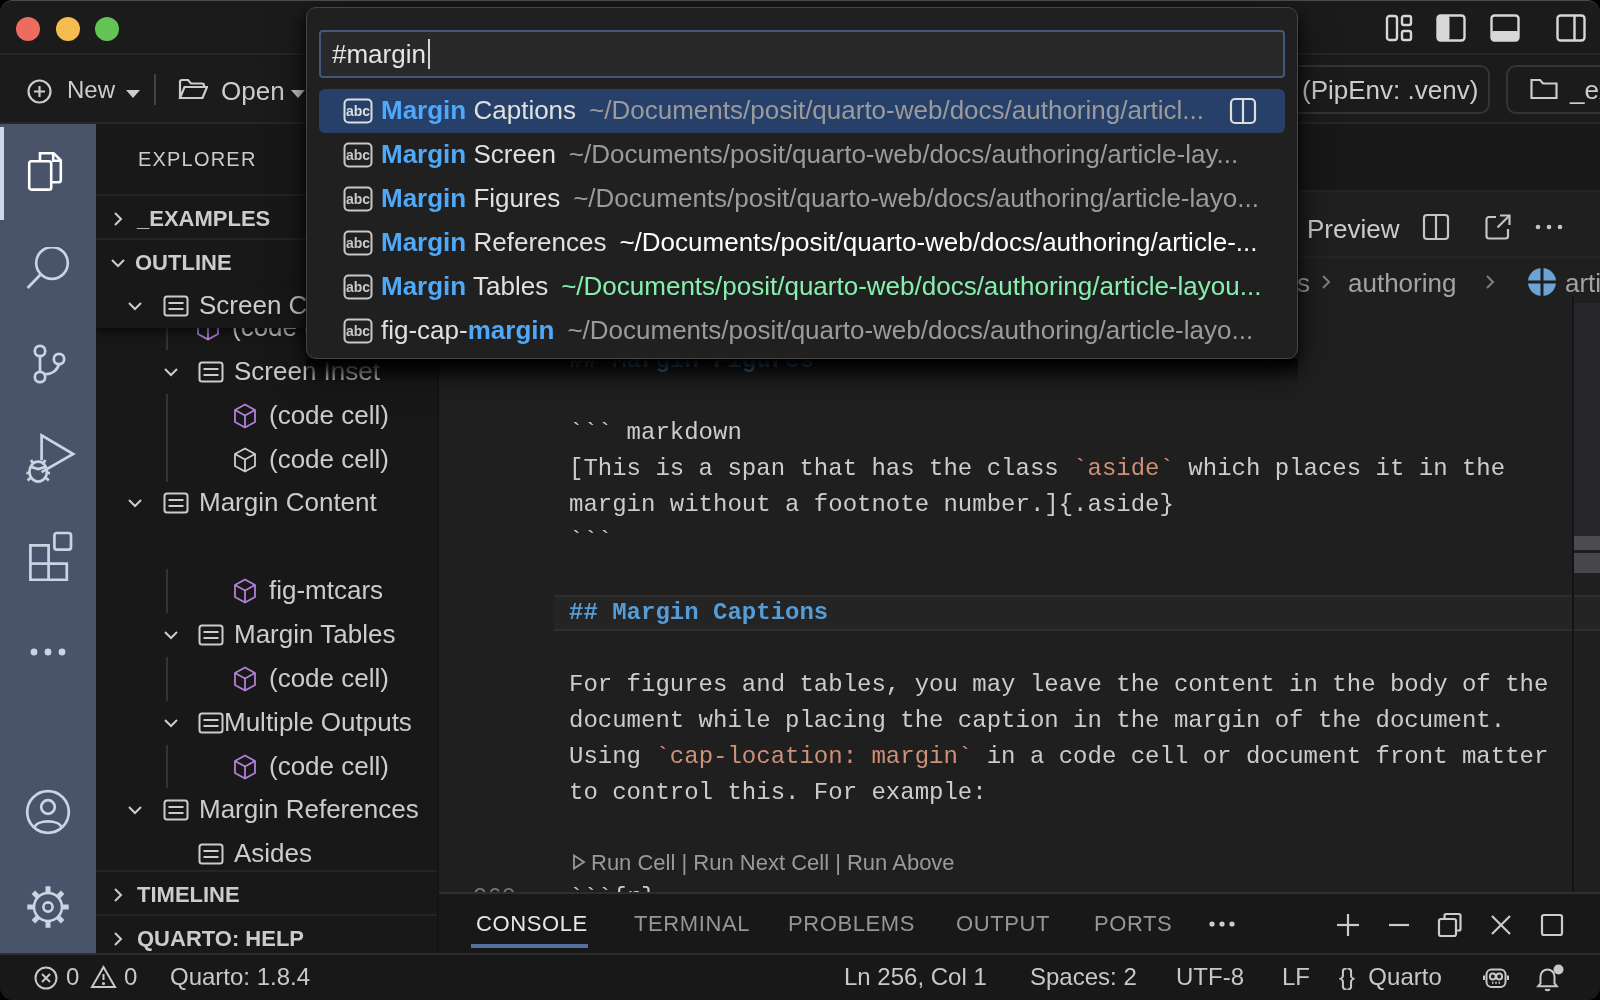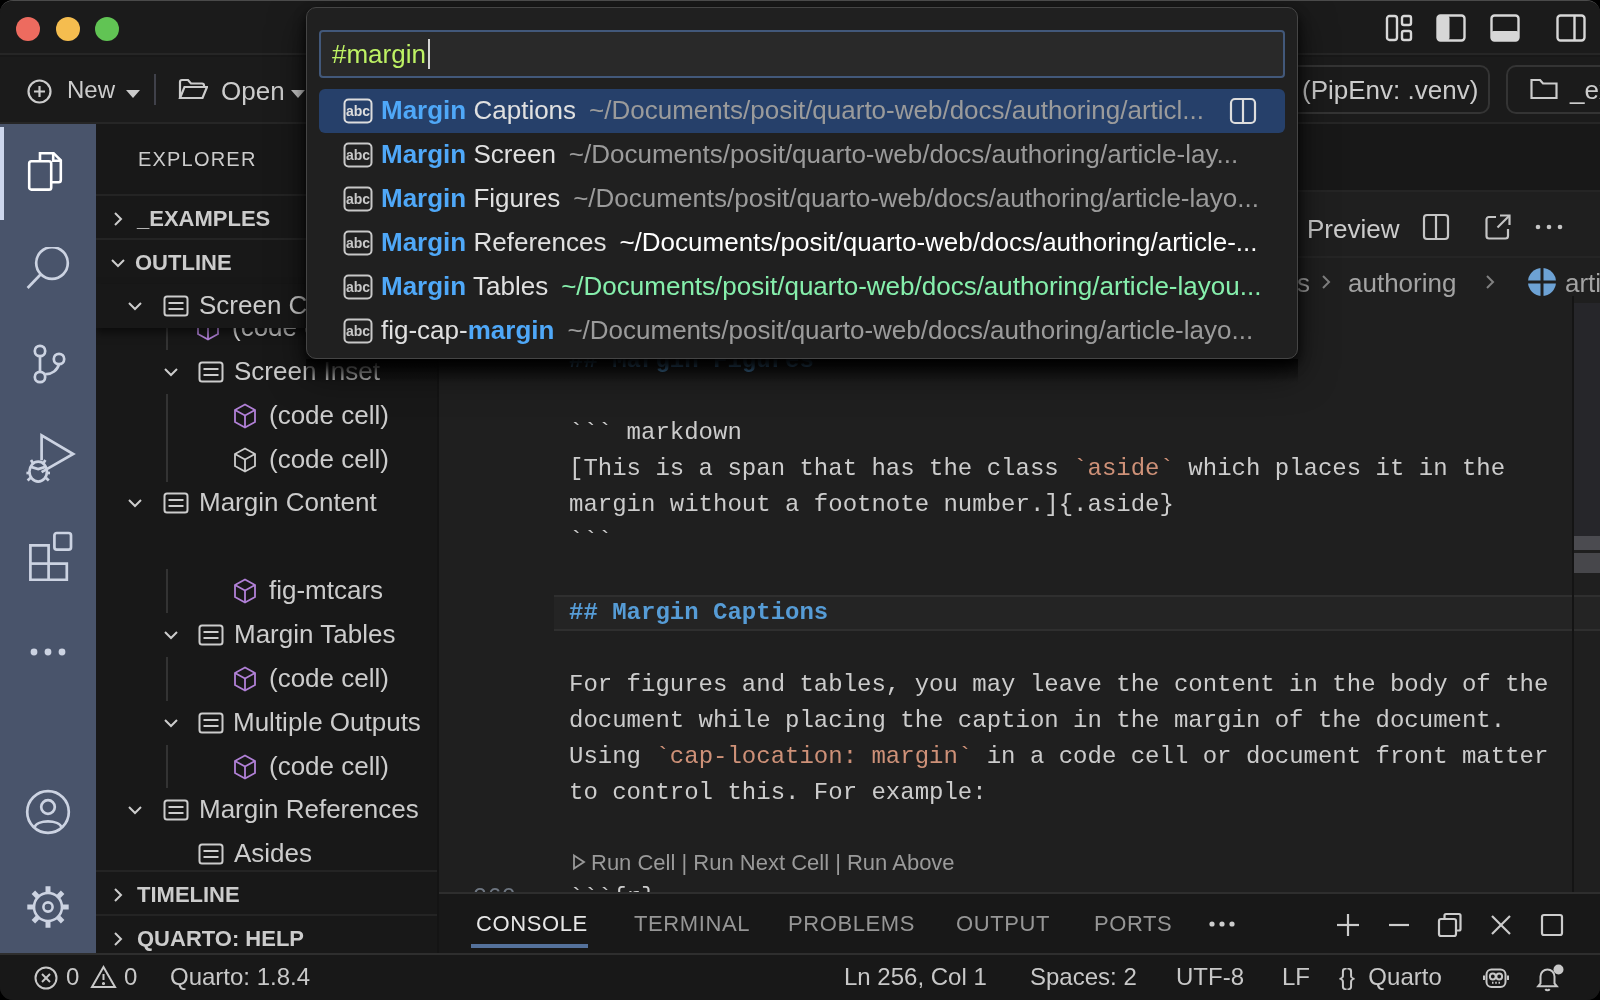--- a/index.html
+++ b/index.html
@@ -252,21 +252,21 @@
     </div>
     <div class="abs" style="left:0;top:577px;width:341px;height:44px;">
       <svg class="abs" style="left:65px;top:12px" width="20" height="20" viewBox="0 0 20 20" fill="none" stroke="#cccccc" stroke-width="2">
           <path d="M4 7 L10 13 L16 7"></path>
         </svg>
       <svg class="abs" style="left:102px;top:11px" width="26" height="22" viewBox="0 0 26 22" fill="none" stroke="#cccccc" stroke-width="2">
           <rect x="1.5" y="1.5" width="23" height="19" rx="2.5"></rect>
           <line x1="5.5" y1="8" x2="20.5" y2="8"></line>
           <line x1="5.5" y1="14" x2="20.5" y2="14"></line>
         </svg>
-      <div class="abs" style="left:137px;top:6px;">Multiple Outputs</div>
+      <div class="abs" style="left:128px;top:6px;">Multiple Outputs</div>
     </div>
     <div class="abs" style="left:0;top:621px;width:341px;height:44px;">
       <svg class="abs" style="left:137px;top:9px" width="24" height="26" viewBox="0 0 24 26" fill="none" stroke="#b180d7" stroke-width="1.8">
           <path d="M12 1.5 L22 7 L22 19 L12 24.5 L2 19 L2 7 Z"></path>
           <path d="M2 7 L12 12.5 L22 7"></path>
           <path d="M12 12.5 L12 24.5"></path>
         </svg>
       <div class="abs" style="left:173px;top:6px;">(code cell)</div>
     </div>
     <div class="abs" style="left:0;top:664px;width:341px;height:44px;">
@@ -426,21 +426,21 @@
     <svg class="abs" style="left:1534px;top:9px" width="30" height="28" viewBox="0 0 30 28" fill="none" stroke="#c8c8c8" stroke-width="2">
       <path d="M6.5 19.5 L6.5 12.5 a7 7 0 0 1 14 0 L20.5 19.5 L22.8 22.3 L4.2 22.3 Z"></path>
       <path d="M11.3 25.2 a2.7 2.7 0 0 0 4.4 0"></path>
       <circle cx="24.5" cy="5.5" r="5" fill="#c8c8c8" stroke="none"></circle>
     </svg>
   </div>
 
   <div class="abs" style="left:306px;top:358px;width:992px;height:24px;z-index:99;background:linear-gradient(to bottom, rgba(5,5,5,0.85), rgba(5,5,5,0));"></div>
   <div class="abs" id="quickopen" style="left:306px;top:6px;width:992px;height:352px;background:#202020;border:1px solid #454545;border-radius:10px;box-shadow:0 6px 12px rgba(0,0,0,0.8), 0 14px 36px rgba(0,0,0,0.55);z-index:100;font-size:26px;">
     <div class="abs" style="left:12px;top:22px;width:966px;height:48px;background:#292929;border:2px solid #42587a;border-radius:4px;">
-      <div class="abs" style="left:11px;top:7px;color:#bef264;">#margin</div>
+      <div class="abs" style="left:11px;top:7px;color:#e5e5e5;">#margin</div>
       <div class="abs" style="left:107px;top:7px;width:2px;height:30px;background:#d4d4d4;"></div>
     </div>
 
     <div class="abs" style="left:12px;top:81px;width:966px;height:44px;background:#26406a;border-radius:6px;">
       <svg class="abs" style="left:24px;top:9px" width="30" height="26" viewBox="0 0 30 26" fill="none" stroke="#dddddd" stroke-width="2">
           <rect x="1.5" y="1.5" width="27" height="23" rx="4"></rect>
           <text x="15" y="18" fill="#dddddd" stroke="none" font-size="14" font-weight="bold" font-family="Liberation Sans" text-anchor="middle">abc</text>
         </svg>
       <div class="abs" style="left:62px;top:6px;white-space:nowrap;"><span style="color:#4fa8f8;font-weight:bold;">Margin</span><span style="color:#e0e0e0;"> Captions</span><span style="color:#9b9b9b;margin-left:13px;">~/Documents/posit/quarto-web/docs/authoring/articl...</span></div>
       <svg class="abs" style="left:910px;top:8px" width="28" height="28" viewBox="0 0 28 28" fill="none" stroke="#dddddd" stroke-width="2.2">

